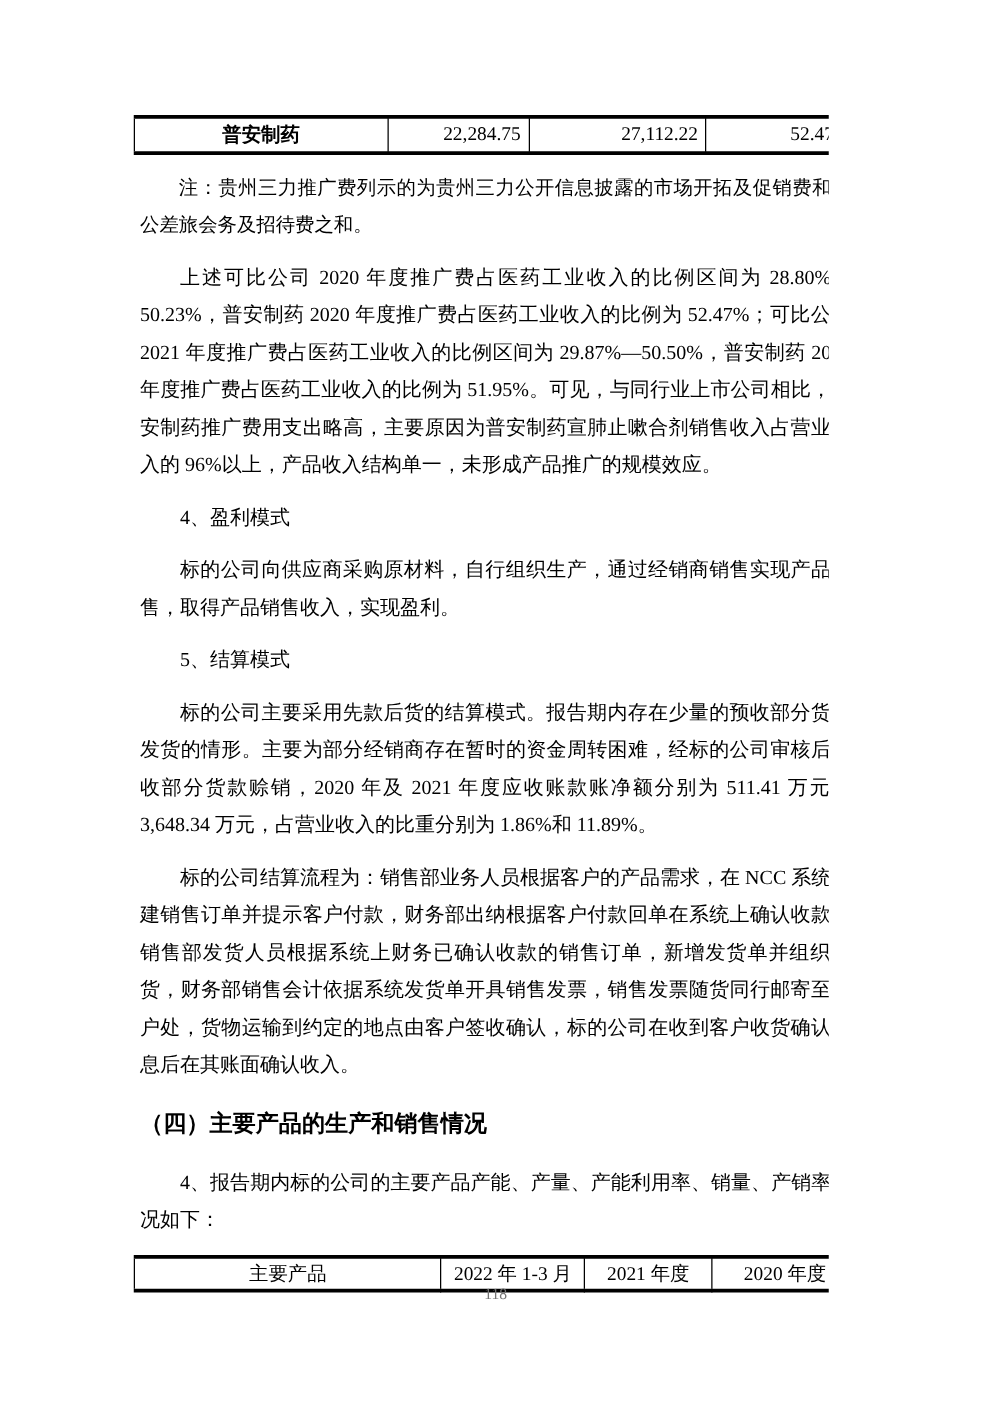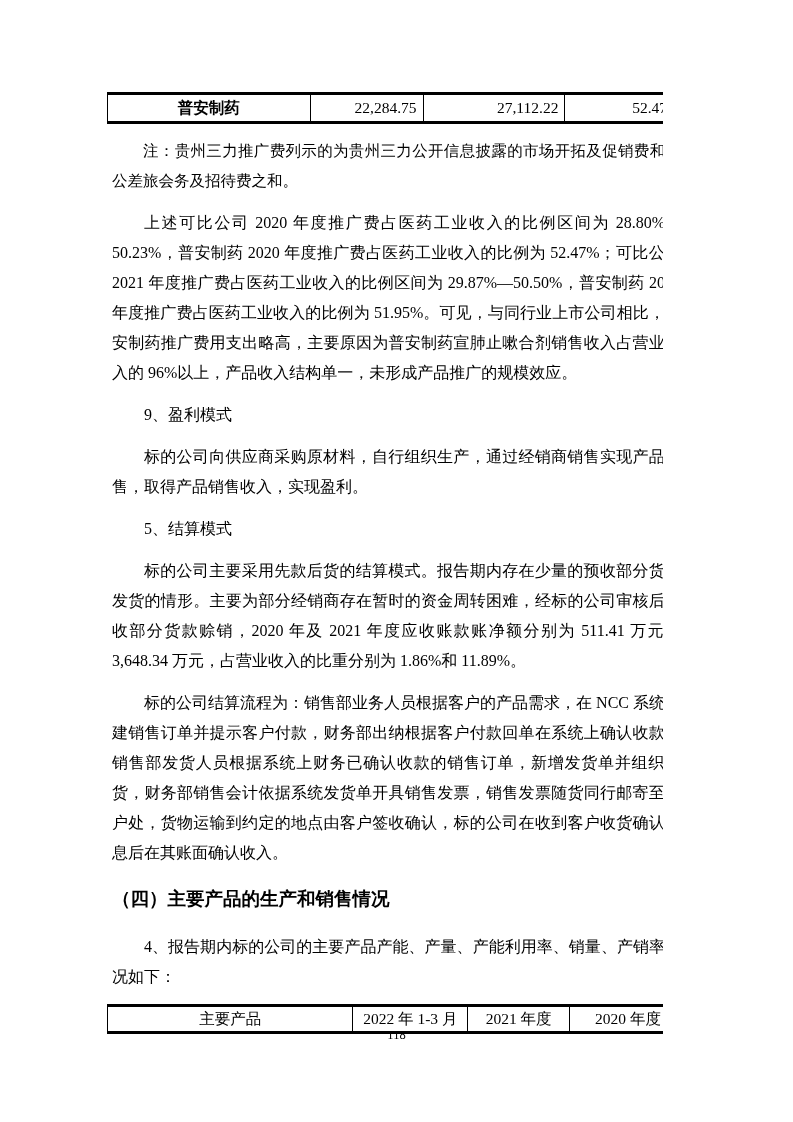--- a/index.html
+++ b/index.html
@@ -78,21 +78,21 @@
     text-align: center;
   }
   .para-group-top { margin-top: 12px; }
   .page-number {
     position: absolute;
     left: 0;
     width: 793px;
     top: 1028px;
     text-align: center;
     font-size: 12.5px;
-    color: #000000;
+    color: #737373;
   }
 </style>
 </head>
 <body>
 
 <div class="page">
   <div class="content">
 
     <table class="data-table top-table">
       <colgroup>
@@ -108,21 +108,21 @@
           <td class="cell-num">27,112.22</td>
           <td class="cell-num">52.47%</td>
         </tr>
       </tbody>
     </table>
 
     <p class="note-text para-group-top">注：贵州三力推广费列示的为贵州三力公开信息披露的市场开拓及促销费和办公差旅会务及招待费之和。</p>
 
     <p class="body-text">上述可比公司 2020 年度推广费占医药工业收入的比例区间为 28.80%—50.23%，普安制药 2020 年度推广费占医药工业收入的比例为 52.47%；可比公司 2021 年度推广费占医药工业收入的比例区间为 29.87%—50.50%，普安制药 2021 年度推广费占医药工业收入的比例为 51.95%。可见，与同行业上市公司相比，普安制药推广费用支出略高，主要原因为普安制药宣肺止嗽合剂销售收入占营业收入的 96%以上，产品收入结构单一，未形成产品推广的规模效应。</p>
 
-    <p class="sub-heading">9、盈利模式</p>
+    <p class="sub-heading">4、盈利模式</p>
 
     <p class="body-text">标的公司向供应商采购原材料，自行组织生产，通过经销商销售实现产品销售，取得产品销售收入，实现盈利。</p>
 
     <p class="sub-heading">5、结算模式</p>
 
     <p class="body-text">标的公司主要采用先款后货的结算模式。报告期内存在少量的预收部分货款发货的情形。主要为部分经销商存在暂时的资金周转困难，经标的公司审核后预收部分货款赊销，2020 年及 2021 年度应收账款账净额分别为 511.41 万元和 3,648.34 万元，占营业收入的比重分别为 1.86%和 11.89%。</p>
 
     <p class="body-text">标的公司结算流程为：销售部业务人员根据客户的产品需求，在 NCC 系统创建销售订单并提示客户付款，财务部出纳根据客户付款回单在系统上确认收款，销售部发货人员根据系统上财务已确认收款的销售订单，新增发货单并组织发货，财务部销售会计依据系统发货单开具销售发票，销售发票随货同行邮寄至客户处，货物运输到约定的地点由客户签收确认，标的公司在收到客户收货确认信息后在其账面确认收入。</p>
 
     <h2 class="section-heading">（四）主要产品的生产和销售情况</h2>

